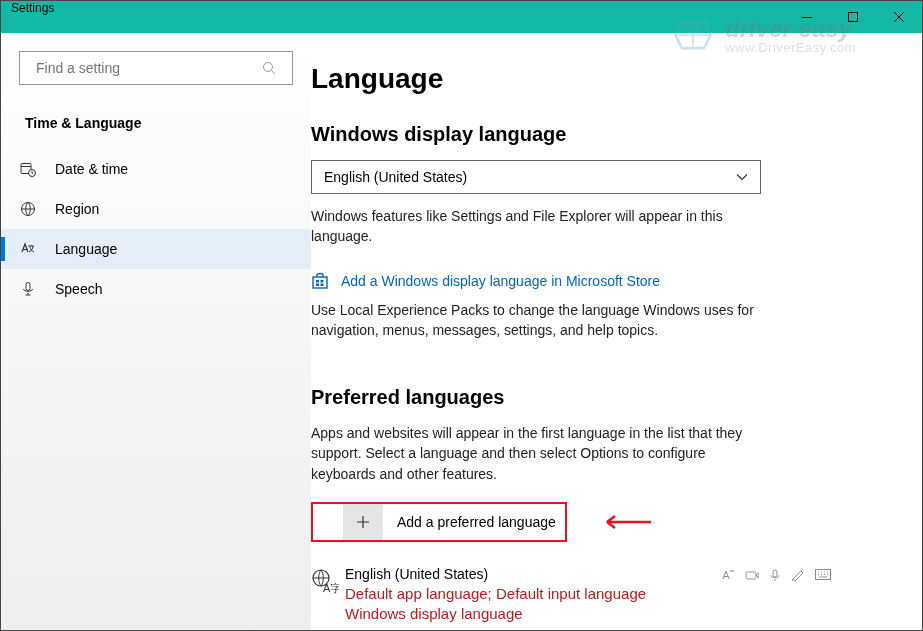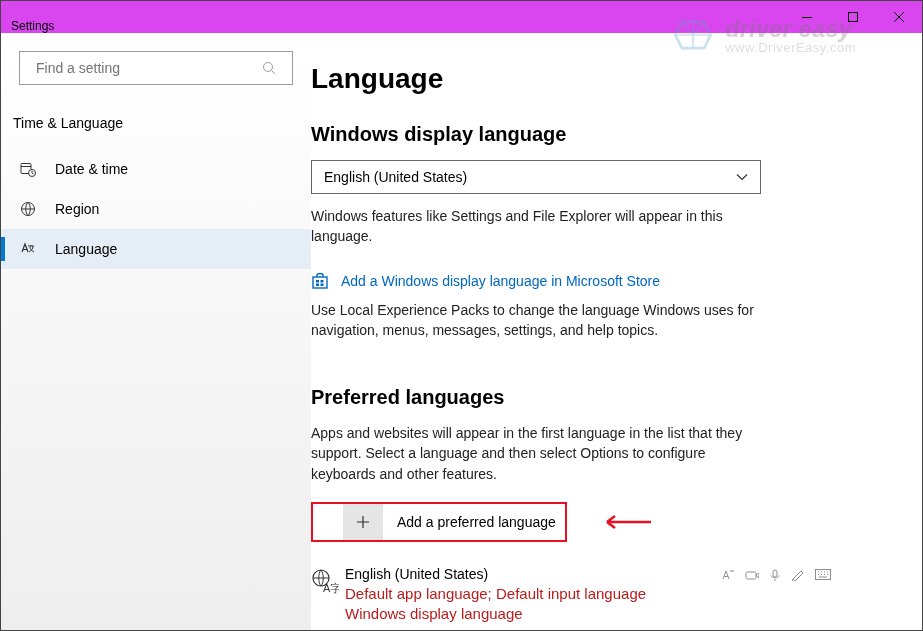--- a/index.html
+++ b/index.html
@@ -1,29 +1,29 @@
 <!DOCTYPE html>
 <html><head>
   <meta charset="utf-8">
   <style>
     * { margin: 0; padding: 0; box-sizing: border-box; font-family: 'Segoe UI', Arial, sans-serif; }
     body { width: 923px; height: 631px; overflow: hidden; position: relative; border: 1px solid #444; background: #fff; }
-    .titlebar { height: 32px; display: flex; align-items: flex-end; background: #d946ef; }
+    .titlebar { height: 32px; display: flex; align-items: flex-start; background: #14b8a6; }
     .titlebar-left { flex: 1; display: flex; align-items: center; padding-left: 10px; font-size: 12px; }
     .window-controls { display: flex; }
     .win-btn { width: 46px; height: 32px; display: flex; align-items: center; justify-content: center; cursor: default; }
     .content { display: flex; height: calc(100% - 32px); }
     .sidebar { width: 310px; background: linear-gradient(180deg,#fff 0%,#f5f5f5 60%,#eee 100%); padding: 18px 0 0 0; position: relative; }
     .home-row { display: flex; align-items: center; padding: 8px 18px; margin-bottom: 14px; cursor: default; }
     .home-row .icon { width: 16px; margin-right: 18px; }
     .home-row .label { font-size: 14px; }
     .search-box { margin: 0 18px 22px 18px; height: 34px; border: 1px solid #999; background: #fff; display: flex; align-items: center; padding: 0 16px; }
     .search-box input { flex: 1; border: none; outline: none; font-size: 14px; background: transparent; color: #666; }
     .search-icon { width: 14px; height: 14px; opacity: .6; }
-    .section-title { font-size: 14px; font-weight: 400; padding: 8px 18px 18px 12px; }
+    .section-title { font-size: 14px; font-weight: 700; padding: 8px 18px 18px 24px; }
     .nav-item { display: flex; align-items: center; padding: 12px 18px; font-size: 14px; cursor: default; position: relative; }
     .nav-item .icon { width: 18px; margin-right: 18px; display: flex; justify-content: center; }
     .nav-item.active { background: rgba(0,120,212,.08); }
     .nav-item.active::before { content:""; position:absolute; left:0; top:8px; bottom:8px; width:4px; background:#0078d4; }
     .main { flex: 1; padding: 30px 40px 0 0; overflow: hidden; }
     .page-title { font-size: 28px; font-weight: 600; margin-bottom: 28px; }
     .section-heading { font-size: 20px; font-weight: 600; margin-bottom: 14px; }
     .dropdown { width: 450px; height: 34px; border: 1px solid #666; display: flex; align-items: center; justify-content: space-between; padding: 0 12px; font-size: 14px; margin-bottom: 12px; cursor: default; }
     .desc { font-size: 14px; color: #222; max-width: 460px; line-height: 1.45; margin-bottom: 18px; }
     .store-link-row { display: flex; align-items: center; gap: 12px; margin-bottom: 10px; margin-top: 25px; }
@@ -107,20 +107,29 @@
     </div>
     <div class="nav-item active">
       <span class="icon">
         <svg width="16" height="16" viewBox="0 0 16 16">
             <path d="M2 11 L5 3 L8 11 M3 8.5 H7" fill="none" stroke="#333" stroke-width="1.2"></path>
             <path d="M8 5 H14 M11 5 V4 M9 11 C11 10 13 8 13 5 M14 11 C12 10 10 8 10 6" fill="none" stroke="#333" stroke-width="1"></path>
           </svg>
       </span>
       <span>Language</span>
     </div>
+    <div class="nav-item">
+      <span class="icon">
+        <svg width="16" height="16" viewBox="0 0 16 16">
+            <rect x="6" y="1.5" width="4" height="8" rx="2" fill="none" stroke="#333"></rect>
+            <path d="M3.5 8 C3.5 11 12.5 11 12.5 8 M8 11.5 V14 M5.5 14 H10.5" fill="none" stroke="#333"></path>
+          </svg>
+      </span>
+      <span>Speech</span>
+    </div>
   </div>
 
   <div class="main">
     <div class="page-title">Language</div>
 
     <div class="section-heading">Windows display language</div>
     <div class="dropdown">
       <span>English (United States)</span>
       <span>
         <svg width="12" height="8" viewBox="0 0 12 8">

